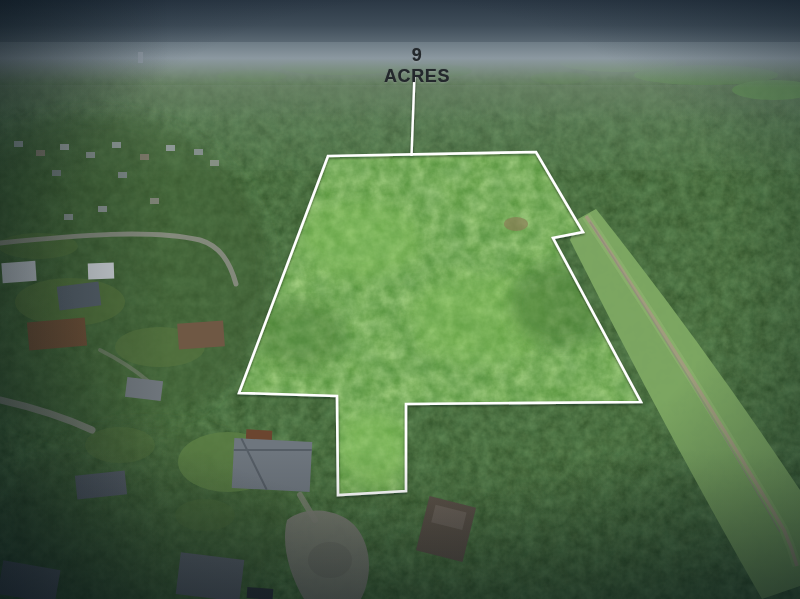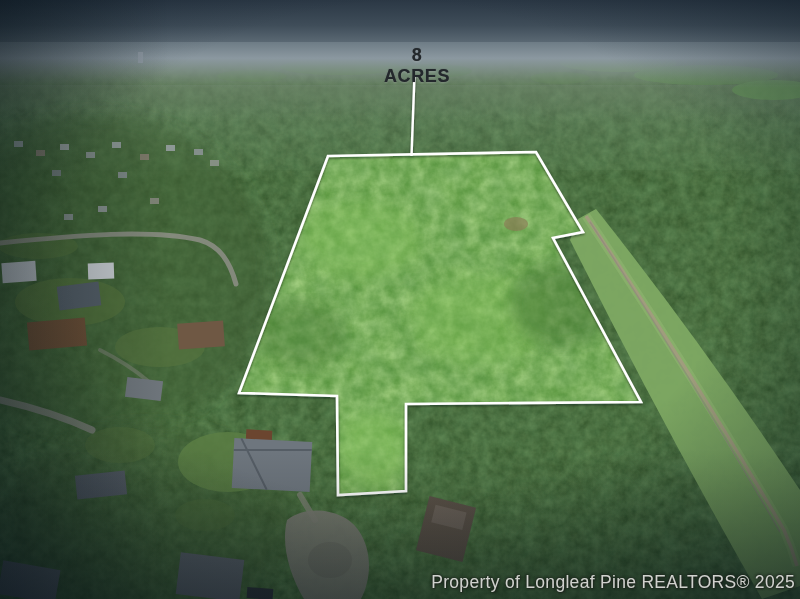--- a/index.html
+++ b/index.html
@@ -201,16 +201,15 @@
     </g>
   </g>
 
   <g>
     <rect x="0" y="0" width="170" height="599" fill="url(#gLeft)"></rect>
     <rect x="0" y="449" width="800" height="150" fill="url(#gBottom)"></rect>
     <rect x="0" y="0" width="800" height="599" fill="url(#gVig)"></rect>
   </g>
 </svg>
 
-<div class="acreage-label">8 ACRES</div>
-<div class="watermark">Property of Longleaf Pine REALTORS® 2025</div>
+<div class="acreage-label">9 ACRES</div>
 
 </div>
 
 </body></html>

